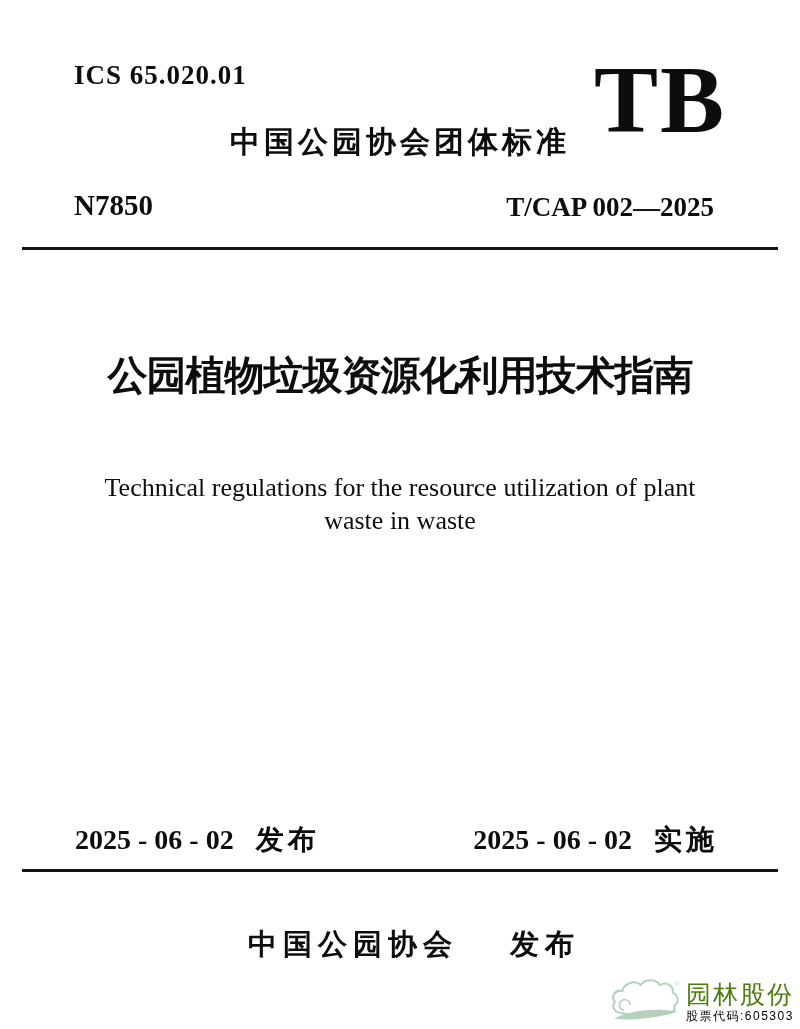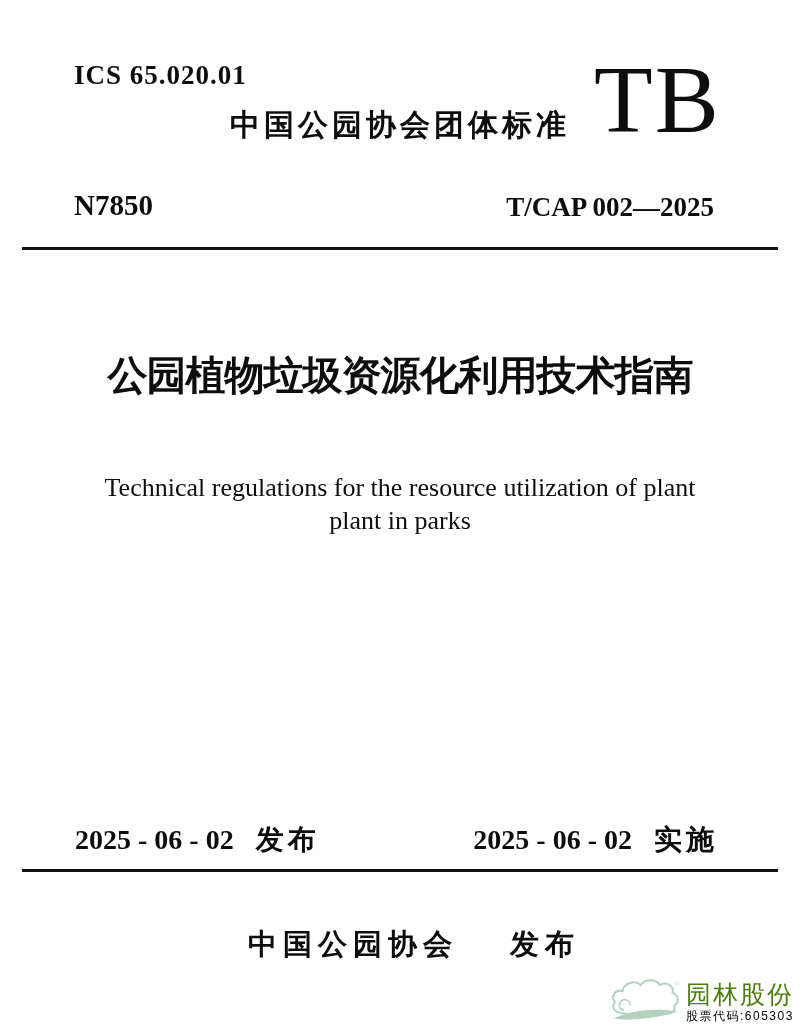--- a/index.html
+++ b/index.html
@@ -18,30 +18,30 @@
   }
   .abs { position: absolute; }
 
   .ics {
     left: 74px; top: 60px;
     font-weight: bold;
     font-size: 27px;
     letter-spacing: 1px;
   }
   .assoc-label {
-    left: 0; right: 0; top: 105px;
+    left: 0; right: 0; top: 122px;
     text-align: center;
     font-family: "Liberation Sans", "DejaVu Sans", sans-serif;
     font-weight: bold;
     font-size: 30px;
     letter-spacing: 4px;
   }
   .tb-mark {
     left: 594px; top: 52px;
-    font-weight: normal;
+    font-weight: bold;
     font-size: 96px;
     line-height: 1;
     letter-spacing: 2px;
   }
   .record-number {
     left: 74px; top: 189px;
     font-weight: bold;
     font-size: 29px;
   }
   .standard-number {
@@ -133,21 +133,21 @@
   <div class="abs record-number">N7850</div>
 
   <div class="abs standard-number">T/CAP 002—2025</div>
 
   <div class="abs rule rule-top"></div>
 
   <div class="abs title-zh">公园植物垃圾资源化利用技术指南</div>
 
   <div class="abs title-en">
     <div>Technical regulations for the resource utilization of plant</div>
-    <div>plant in parks</div>
+    <div>waste in waste</div>
   </div>
 
   <div class="abs date-row date-issue">
     <span>2025 - 06 - 02</span><span class="cn-label">发布</span>
   </div>
 
   <div class="abs date-row date-impl">
     <span>2025 - 06 - 02</span><span class="cn-label">实施</span>
   </div>
 

